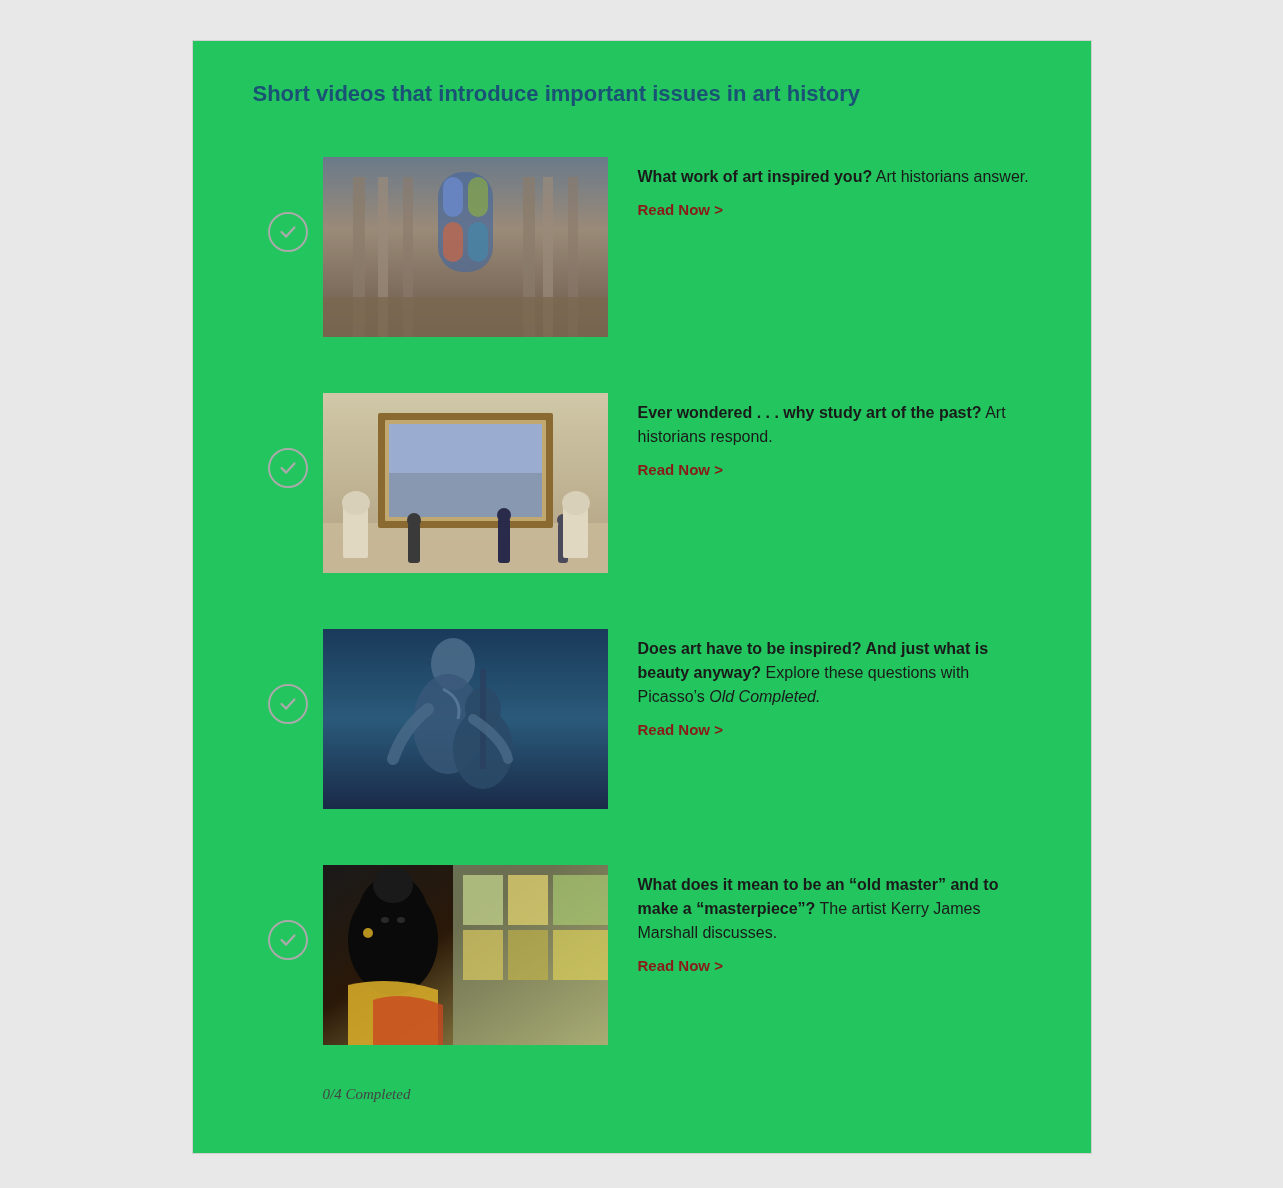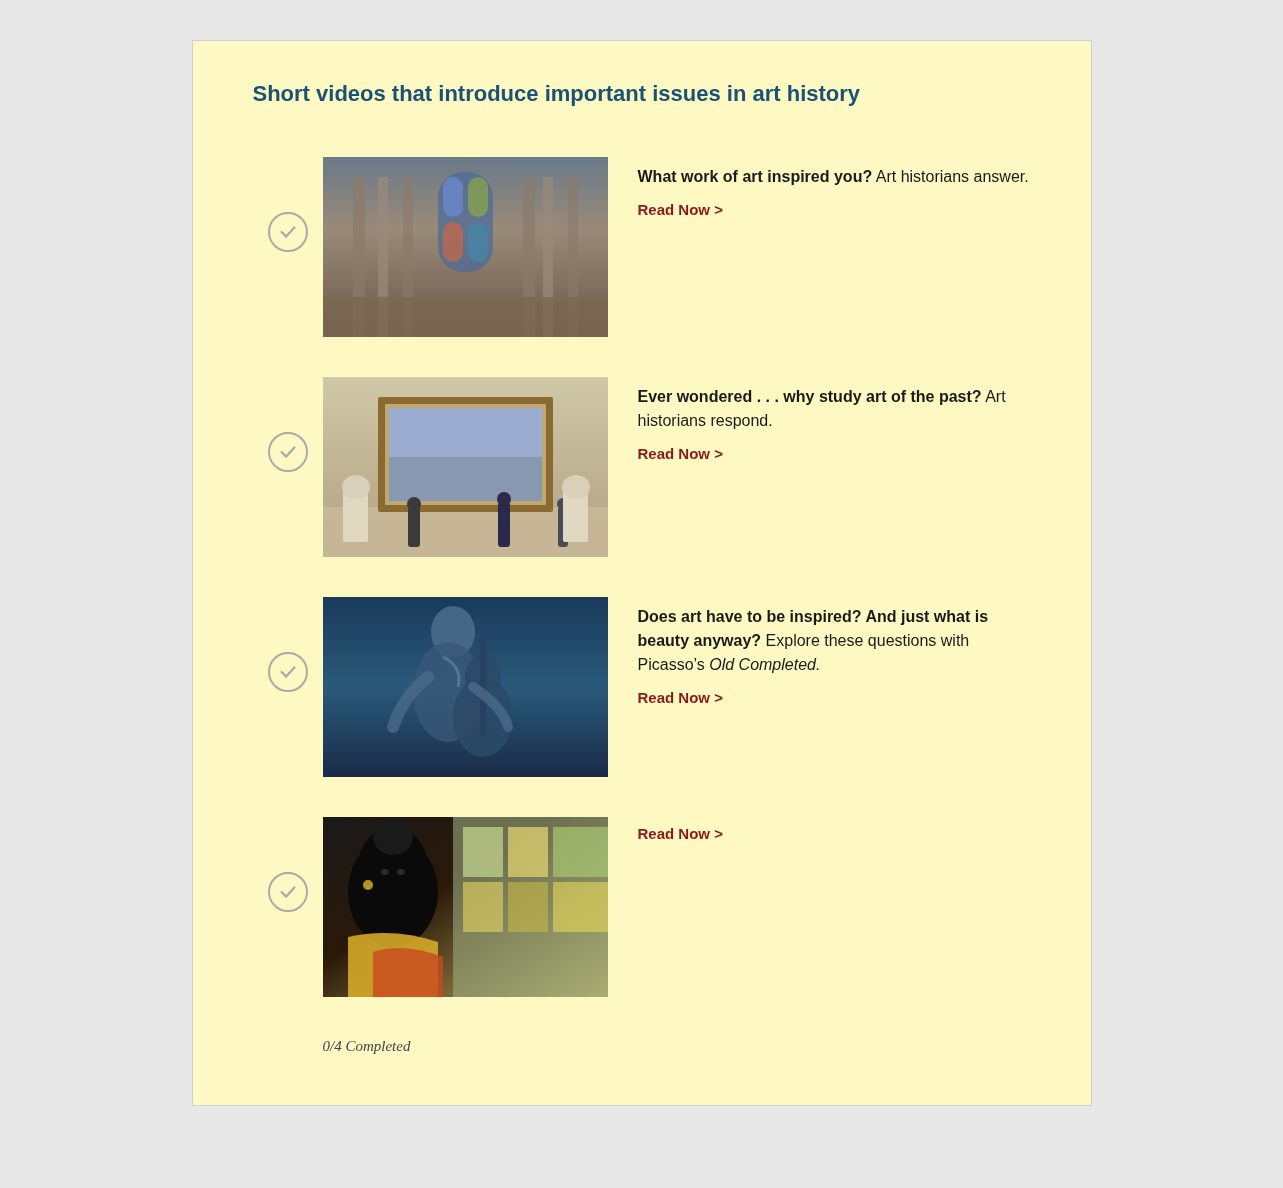--- a/index.html
+++ b/index.html
@@ -8,39 +8,39 @@
       background: #e8e8e8;
       font-family: Georgia, 'Times New Roman', serif;
       min-height: 1188px;
       display: flex;
       align-items: flex-start;
       justify-content: center;
       padding: 40px 20px;
     }
 
     .container {
-      background: #fef9c3;
+      background: #22c55e;
       border: 1px solid #d0d0d0;
       max-width: 900px;
       width: 100%;
       padding: 40px 60px 50px 60px;
     }
 
     .page-title {
       color: #1a5276;
       font-size: 22px;
       font-weight: bold;
       font-family: Arial, sans-serif;
       margin-bottom: 30px;
     }
 
     .items-list {
       display: flex;
       flex-direction: column;
-      gap: 0;
+      gap: 16px;
     }
 
     .item-row {
       display: flex;
       align-items: flex-start;
       padding: 20px 0;
       border-bottom: none;
       gap: 0;
     }
 
@@ -299,20 +299,23 @@
           <ellipse cx="78" cy="55" rx="4" ry="3" fill="#2a2a2a"></ellipse>
 
           <circle cx="45" cy="68" r="5" fill="#c8a020" opacity="0.9"></circle>
 
           <path d="M 25 120 Q 70 110 115 125 L 115 180 L 25 180 Z" fill="#d4a828" opacity="0.9"></path>
 
           <path d="M 50 135 Q 80 125 120 140 L 120 180 L 50 180 Z" fill="#c84820" opacity="0.8"></path>
         </svg>
       </div>
       <div class="content-area">
+        <p class="item-title">
+          <strong>What does it mean to be an “old master” and to make a “masterpiece”?</strong><span> The artist Kerry James Marshall discusses.</span>
+        </p>
         <a class="read-now-link" href="#">Read Now &gt;</a>
       </div>
     </div>
 
   </div>
 
   <p class="completed-text">0/4 Completed</p>
 
 </div>
 

